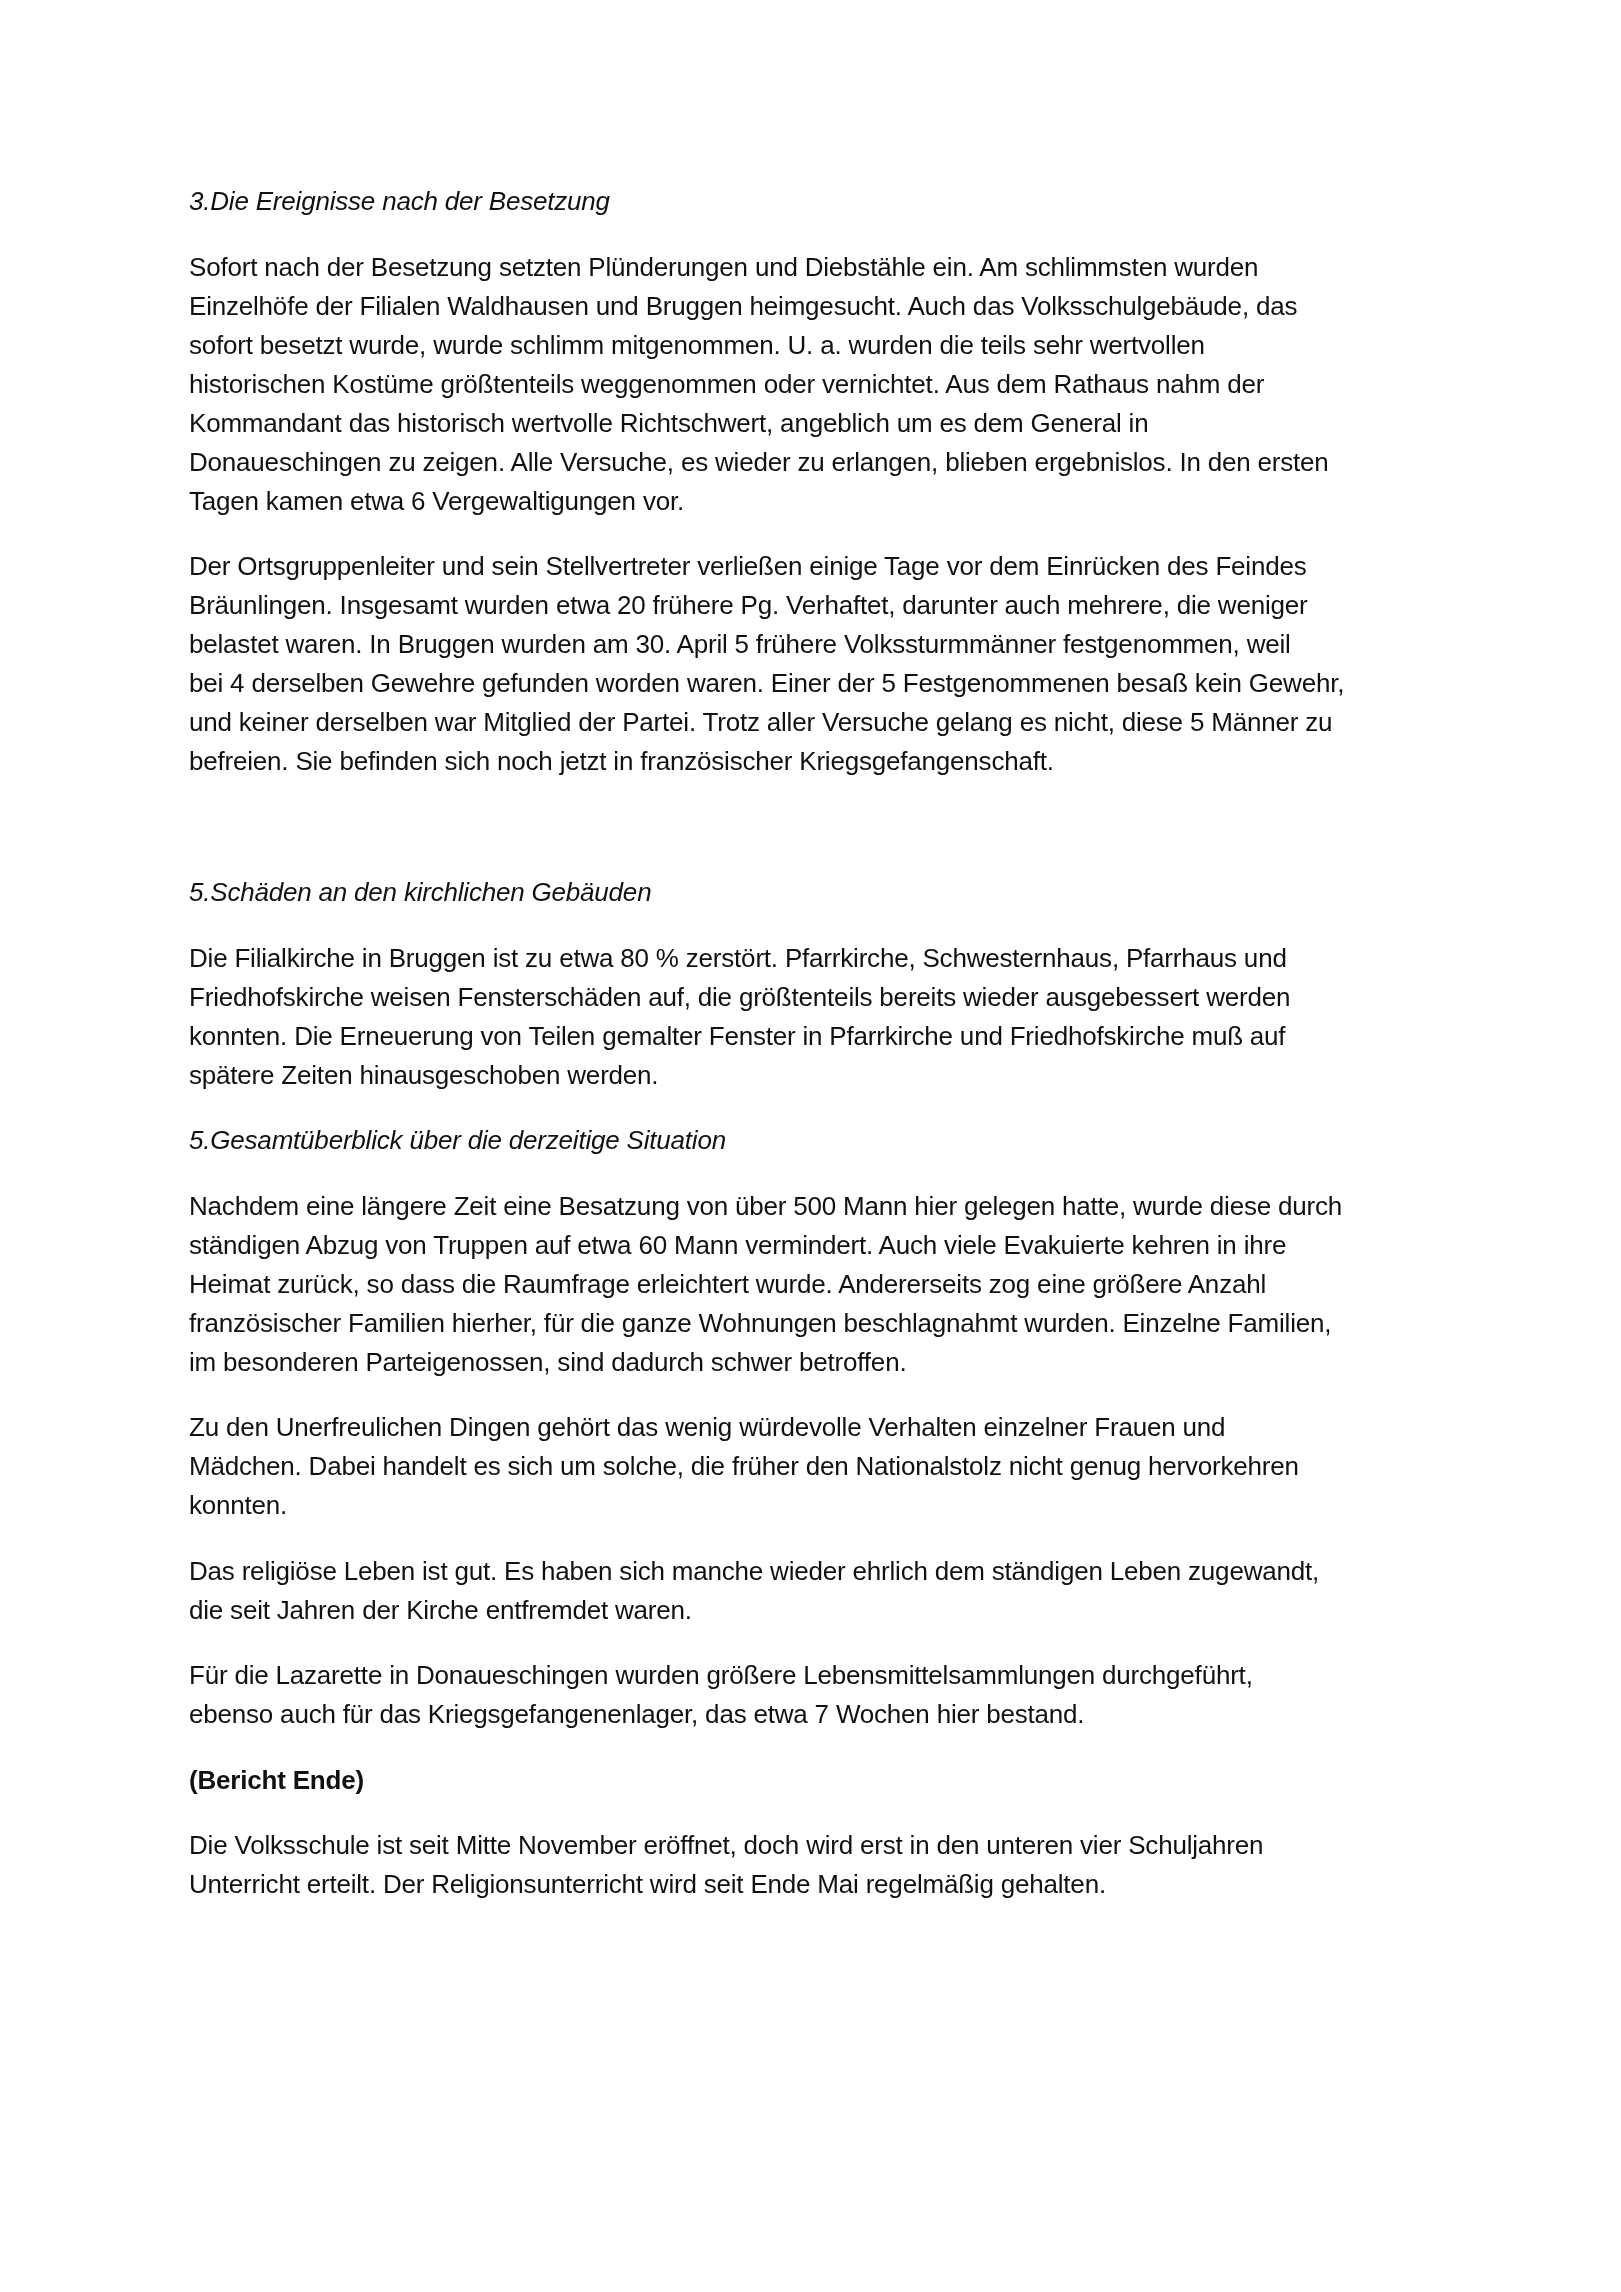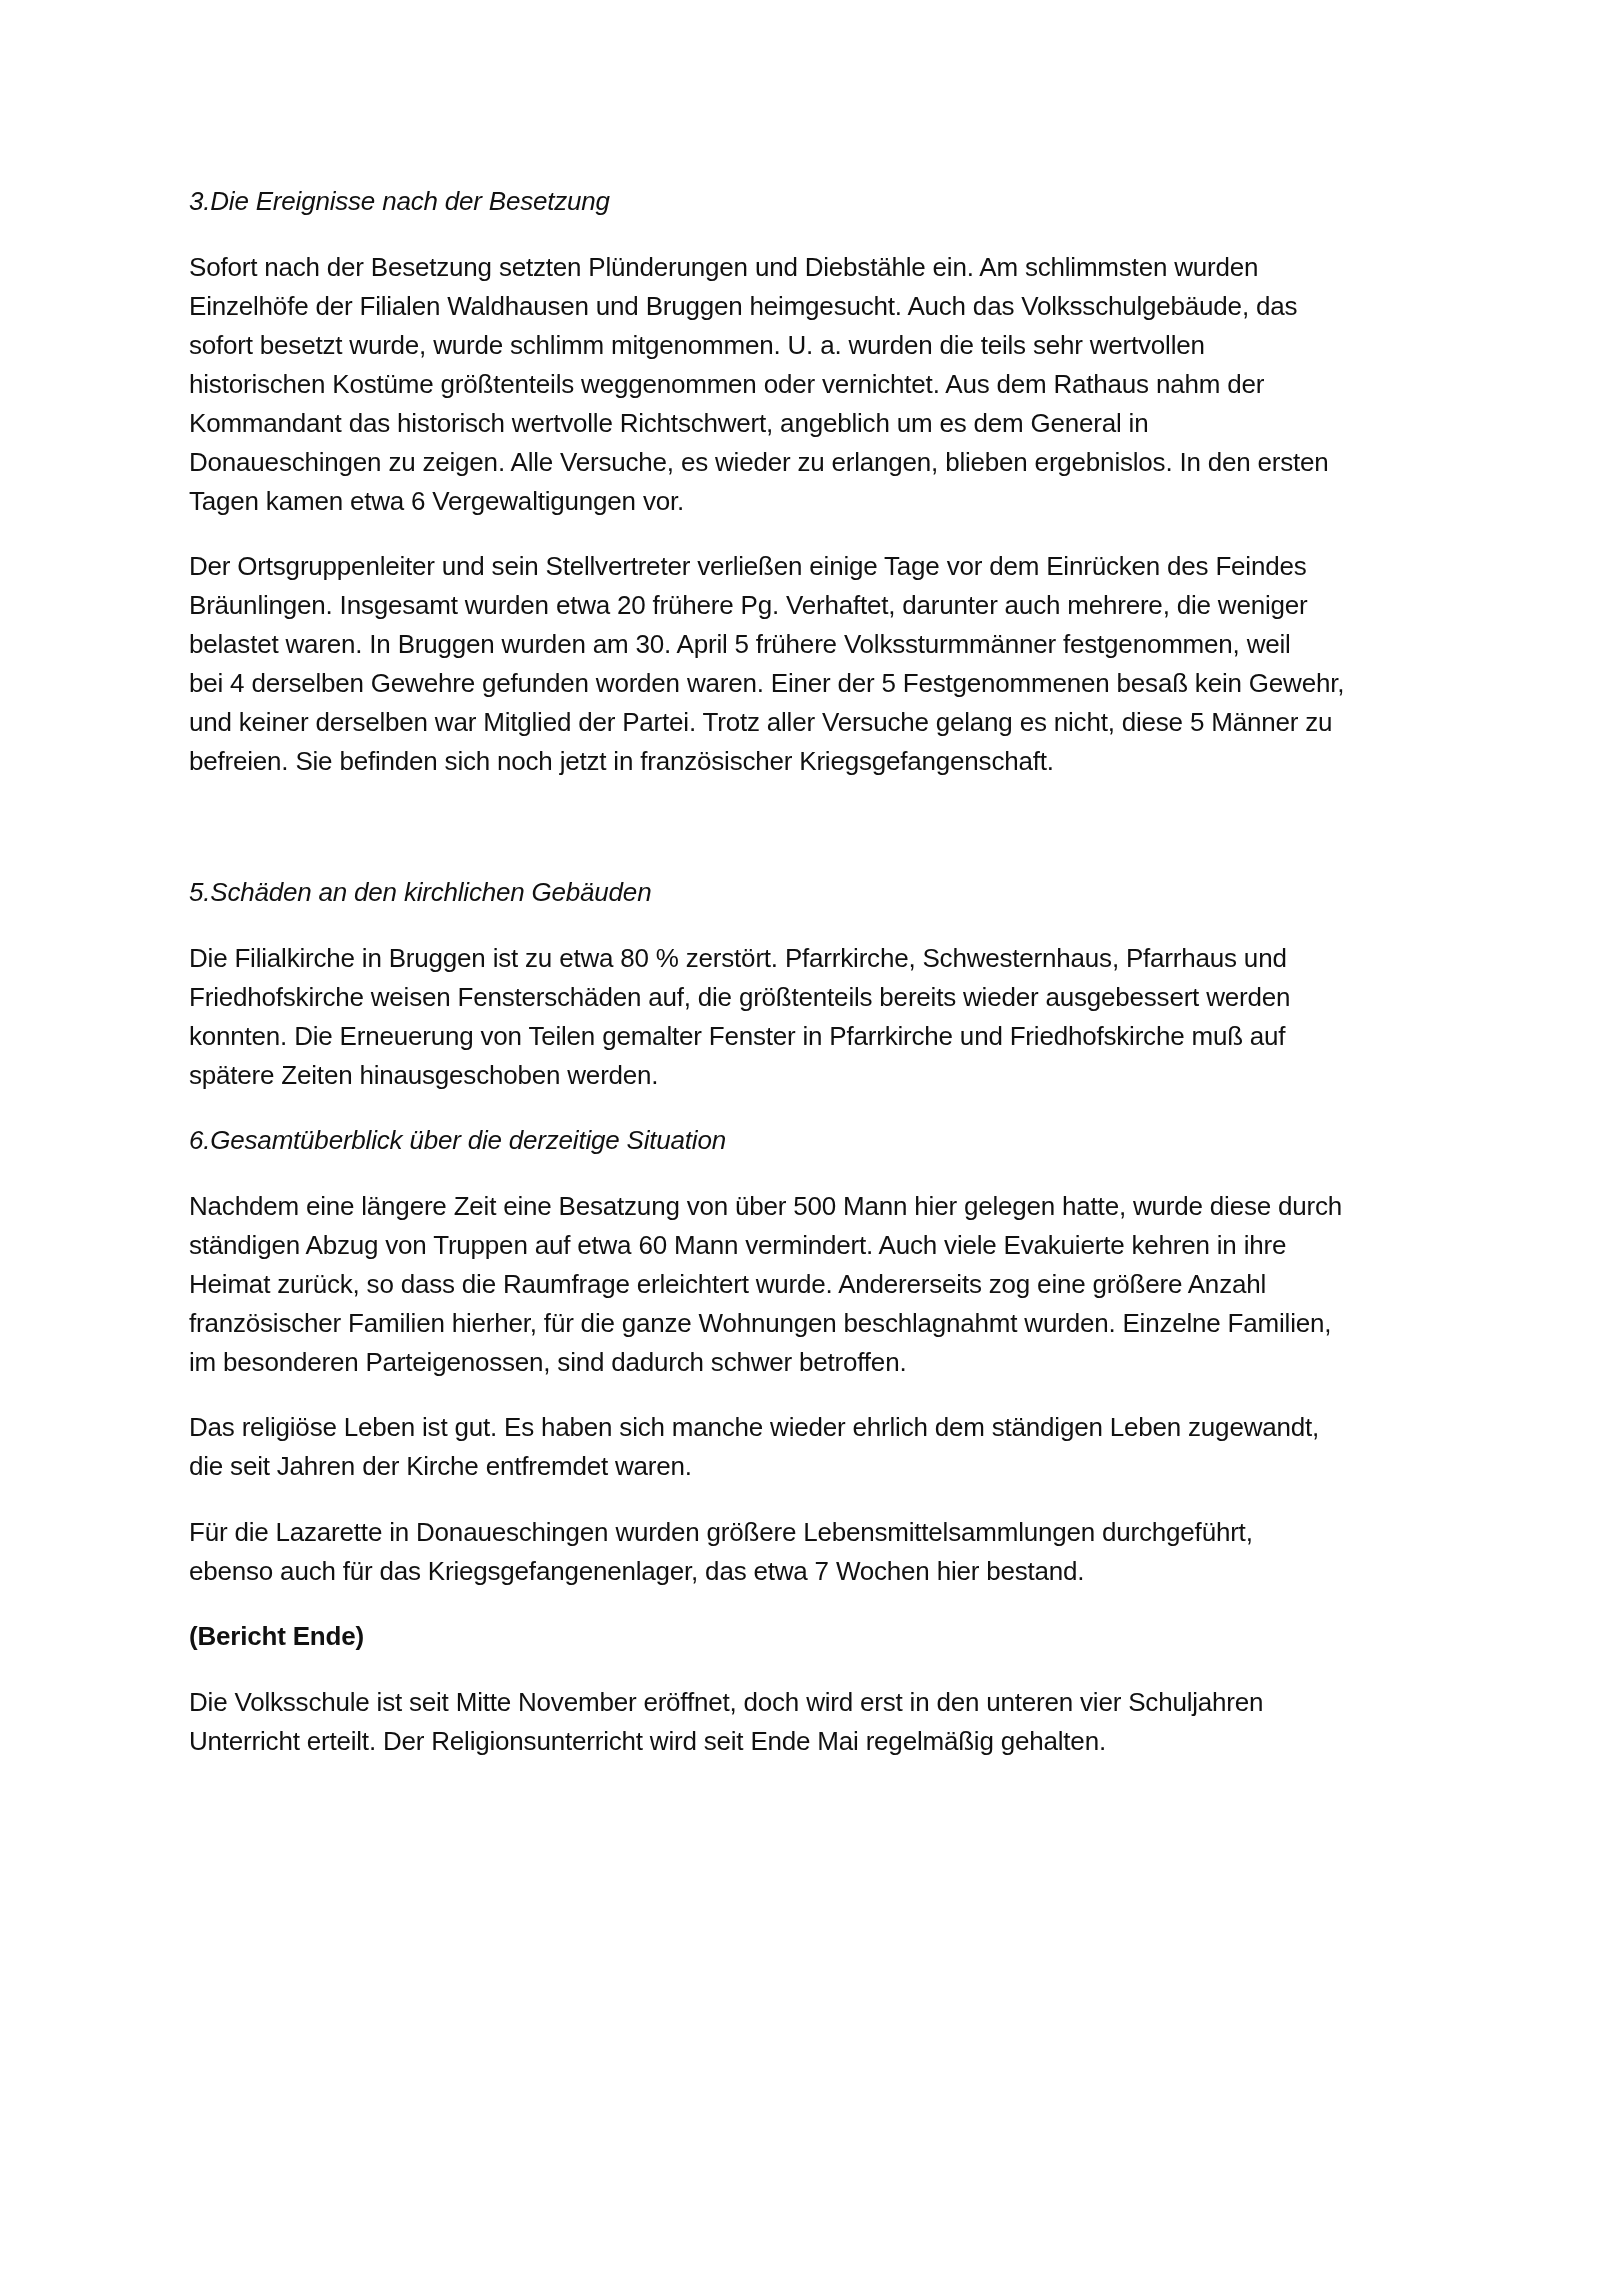--- a/index.html
+++ b/index.html
@@ -61,26 +61,29 @@
 belastet waren. In Bruggen wurden am 30. April 5 frühere Volkssturmmänner festgenommen, weil
 bei 4 derselben Gewehre gefunden worden waren. Einer der 5 Festgenommenen besaß kein Gewehr,
 und keiner derselben war Mitglied der Partei. Trotz aller Versuche gelang es nicht, diese 5 Männer zu
 befreien. Sie befinden sich noch jetzt in französischer Kriegsgefangenschaft.</p>
       <p class="spacer"></p>
       <p class="para heading">5.Schäden an den kirchlichen Gebäuden</p>
       <p class="para">Die Filialkirche in Bruggen ist zu etwa 80 % zerstört. Pfarrkirche, Schwesternhaus, Pfarrhaus und
 Friedhofskirche weisen Fensterschäden auf, die größtenteils bereits wieder ausgebessert werden
 konnten. Die Erneuerung von Teilen gemalter Fenster in Pfarrkirche und Friedhofskirche muß auf
 spätere Zeiten hinausgeschoben werden.</p>
-      <p class="para heading">6.Gesamtüberblick über die derzeitige Situation</p>
+      <p class="para heading">5.Gesamtüberblick über die derzeitige Situation</p>
       <p class="para">Nachdem eine längere Zeit eine Besatzung von über 500 Mann hier gelegen hatte, wurde diese durch
 ständigen Abzug von Truppen auf etwa 60 Mann vermindert. Auch viele Evakuierte kehren in ihre
 Heimat zurück, so dass die Raumfrage erleichtert wurde. Andererseits zog eine größere Anzahl
 französischer Familien hierher, für die ganze Wohnungen beschlagnahmt wurden. Einzelne Familien,
 im besonderen Parteigenossen, sind dadurch schwer betroffen.</p>
+      <p class="para">Zu den Unerfreulichen Dingen gehört das wenig würdevolle Verhalten einzelner Frauen und
+Mädchen. Dabei handelt es sich um solche, die früher den Nationalstolz nicht genug hervorkehren
+konnten.</p>
       <p class="para">Das religiöse Leben ist gut. Es haben sich manche wieder ehrlich dem ständigen Leben zugewandt,
 die seit Jahren der Kirche entfremdet waren.</p>
       <p class="para">Für die Lazarette in Donaueschingen wurden größere Lebensmittelsammlungen durchgeführt,
 ebenso auch für das Kriegsgefangenenlager, das etwa 7 Wochen hier bestand.</p>
       <p class="para report-end">(Bericht Ende)</p>
       <p class="para">Die Volksschule ist seit Mitte November eröffnet, doch wird erst in den unteren vier Schuljahren
 Unterricht erteilt. Der Religionsunterricht wird seit Ende Mai regelmäßig gehalten.</p>
     </div>
 </div>
 

